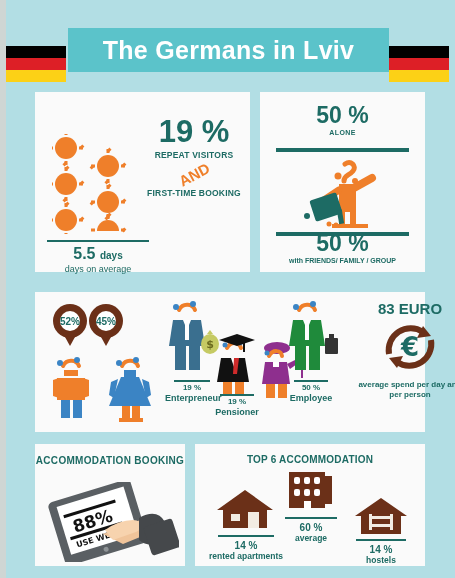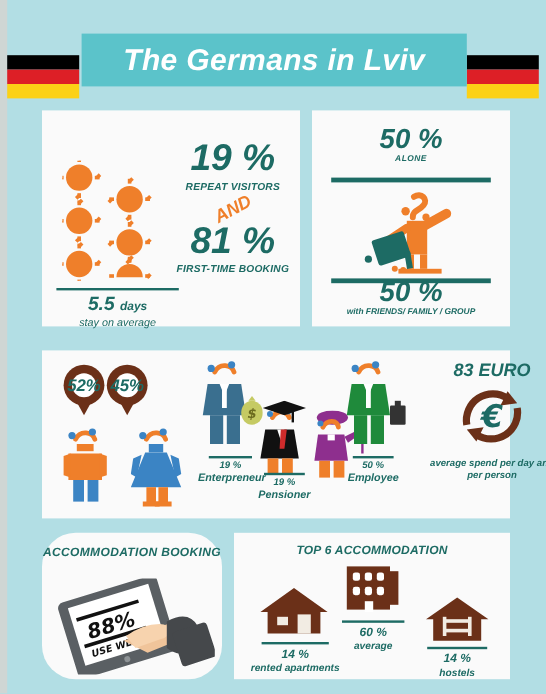--- a/index.html
+++ b/index.html
@@ -3,21 +3,21 @@
 <meta charset="utf-8">
 <style>
   html,body{margin:0;padding:0;}
   body{
     width:455px;height:578px;
     background:#b2dee4;
     font-family:"Liberation Sans", sans-serif;
     overflow:hidden;
     position:relative;
   }
-  .stage{position:absolute;left:0;top:0;width:455px;height:578px;font-style:italic;}
+  .stage{position:absolute;left:0;top:0;width:455px;height:578px;}
   .edge-l{position:absolute;left:0;top:0;width:6px;height:578px;background:#cfd6d4;}
 
   
   .flag{position:absolute;top:46px;width:60px;height:36px;}
   .flag.left{left:6px;}
   .flag.right{right:6px;}
   .flag .b{position:absolute;left:0;width:100%;height:12px;}
   .flag .k{top:0;background:#000000;}
   .flag .r{top:12px;background:#dd1f26;}
   .flag .y{top:24px;background:#fcd116;}
@@ -30,21 +30,21 @@
   .titlebar .ttl{
     color:#ffffff;font-size:25px;font-weight:bold;letter-spacing:.3px;
     white-space:nowrap;
   }
 
   
   .panel{position:absolute;background:#fafafa;}
   #p-visitors{left:35px;top:92px;width:215px;height:180px;}
   #p-alone{left:260px;top:92px;width:165px;height:180px;}
   #p-demog{left:35px;top:292px;width:390px;height:140px;}
-  #p-booking{left:35px;top:444px;width:150px;height:122px;border-radius:28px;}
+  #p-booking{left:35px;top:444px;width:150px;height:122px;}
   #p-accom{left:195px;top:444px;width:230px;height:122px;}
   .rule{background:#1d6b64;height:2px;}
 
   
   .suns{position:absolute;left:17px;top:42px;width:86px;height:100px;}
   .stay{position:absolute;left:12px;top:148px;width:102px;text-align:center;}
   .stay .rule{width:100%;margin-bottom:3px;}
   .stay .num{font-size:16px;font-weight:bold;color:#1d6b64;}
   .stay .num small{font-size:10px;}
   .stay .sub{font-size:9px;color:#1d6b64;margin-top:1px;}
@@ -65,21 +65,21 @@
   .alone-bot .pct{font-size:23px;font-weight:bold;color:#1d6b64;line-height:1;}
   .alone-bot .lbl{font-size:7px;font-weight:bold;color:#1d6b64;margin-top:2px;}
   .hr-a{position:absolute;left:16px;width:133px;height:4px;background:#1d6b64;}
 
   
   .pin{position:absolute;width:34px;height:44px;}
   .pin .body{position:absolute;left:0;top:0;width:34px;height:34px;border-radius:50%;background:#6b3018;}
   .pin .tip{position:absolute;left:7px;top:24px;width:0;height:0;border-left:10px solid transparent;border-right:10px solid transparent;border-top:18px solid #6b3018;}
   .pin .hole{position:absolute;left:7px;top:7px;width:20px;height:20px;border-radius:50%;background:#ffffff;
     display:flex;align-items:center;justify-content:center;}
-  .pin .hole span{font-size:14px;font-weight:bold;color:#1d6b64;}
+  .pin .hole span{font-size:10px;font-weight:bold;color:#1d6b64;}
 
   .occ{position:absolute;text-align:center;}
   .occ .rule{margin:2px auto 2px auto;}
   .occ .p{font-size:8px;font-weight:bold;color:#1d6b64;line-height:1.1;}
   .occ .n{font-size:9px;font-weight:bold;color:#1d6b64;line-height:1.2;}
 
   .euro-block{position:absolute;left:320px;top:8px;width:110px;text-align:center;}
   .euro-block .amt{font-size:15px;font-weight:bold;color:#1d6b64;}
   .euro-block .note{font-size:8px;font-weight:bold;color:#1d6b64;line-height:1.25;margin-top:2px;}
 
@@ -188,28 +188,27 @@
             <rect x="9" y="-14" width="3" height="4" transform="rotate(45)"></rect>
             <rect x="-12" y="-14" width="3" height="4" transform="rotate(45)"></rect>
           </g>
         </g>
       </svg>
     </div>
 
     <div class="stay">
       <div class="rule"></div>
       <div class="num"><span>5.5</span> <small>days</small></div>
-      <div class="sub">stay on average</div>
+      <div class="sub">days on average</div>
     </div>
 
     <div class="vstats">
       <div class="pct">19 %</div>
       <div class="lbl">REPEAT VISITORS</div>
       <div class="andword">AND</div>
-      <div class="pct">81 %</div>
       <div class="lbl">FIRST-TIME BOOKING</div>
     </div>
   </div>
 
   <div class="panel" id="p-alone">
     <div class="alone-top">
       <div class="pct">50 %</div>
       <div class="lbl">ALONE</div>
     </div>
     <div class="hr-a" style="top:56px"></div>

